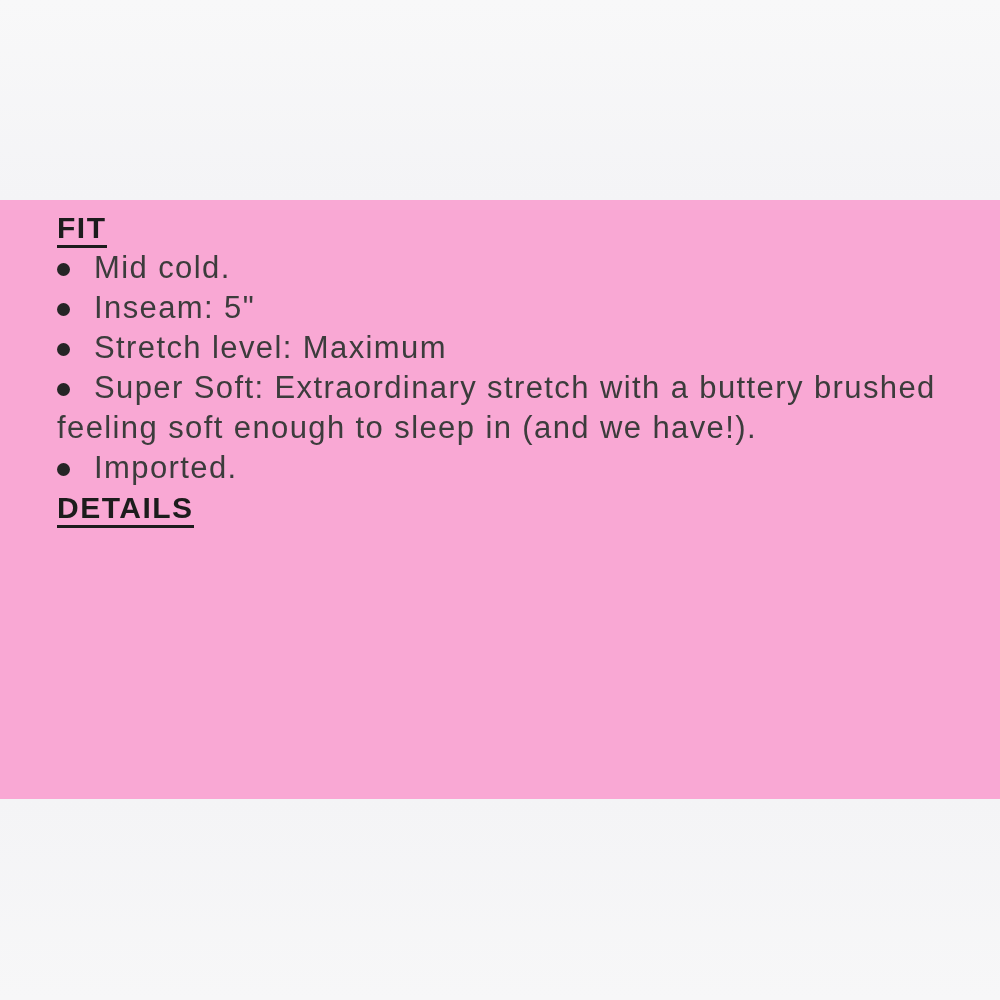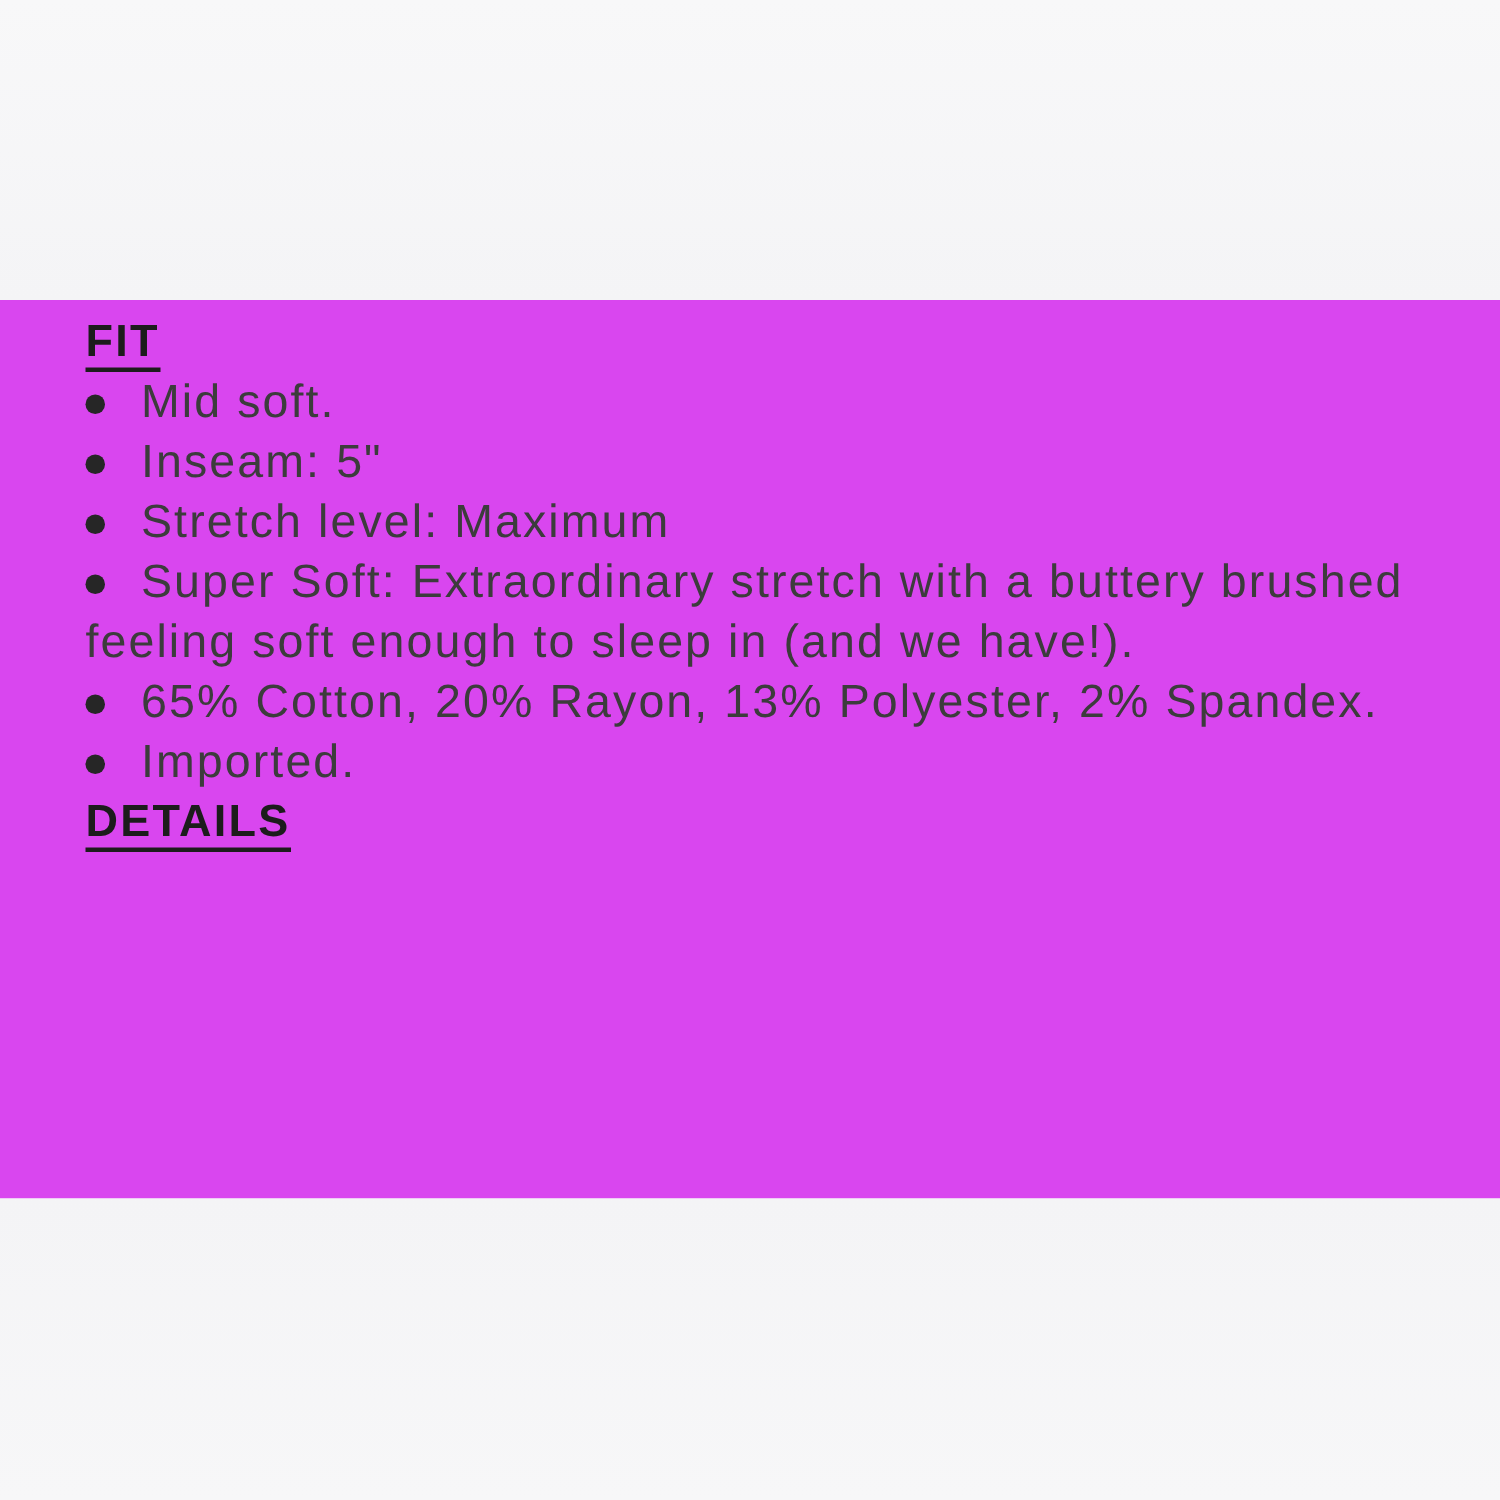--- a/index.html
+++ b/index.html
@@ -31,21 +31,21 @@
     top: 799px;
     height: 201px;
     background: linear-gradient(180deg, #f4f4f6 0%, #f7f7f8 100%);
   }
   .content {
     position: absolute;
     top: 200px;
     left: 0;
     width: 1000px;
     height: 599px;
-    background: #d946ef;
+    background: #f9a8d4;
     box-sizing: border-box;
     padding: 8px 58px 0 57px;
   }
   .section {
     margin: 0;
   }
   .heading {
     margin: 0;
     font-size: 30px;
     line-height: 40px;
@@ -81,33 +81,32 @@
 </style>
 </head>
 <body>
 
 <div class="canvas">
   <div class="band top"></div>
   <div class="content" id="sections-root">
   <section class="section">
     <h2 class="heading"><span class="heading-text">FIT</span></h2>
     <ul class="items">
-  <li class="item"><span class="bullet"></span><span class="item-text">Mid soft.</span></li>
+  <li class="item"><span class="bullet"></span><span class="item-text">Mid cold.</span></li>
 
   <li class="item"><span class="bullet"></span><span class="item-text">Inseam: 5"</span></li>
 </ul>
   </section>
 
   <section class="section">
     <ul class="items">
   <li class="item"><span class="bullet"></span><span class="item-text">Stretch level: Maximum</span></li>
 
   <li class="item"><span class="bullet"></span><span class="item-text">Super Soft: Extraordinary stretch with a buttery brushed feeling soft enough to sleep in (and we have!).</span></li>
 
-  <li class="item"><span class="bullet"></span><span class="item-text">65% Cotton, 20% Rayon, 13% Polyester, 2% Spandex.</span></li>
 
 
   <li class="item"><span class="bullet"></span><span class="item-text">Imported.</span></li>
 </ul>
   </section>
 
   <section class="section">
     <h2 class="heading"><span class="heading-text">DETAILS</span></h2>
   </section>
 </div>

